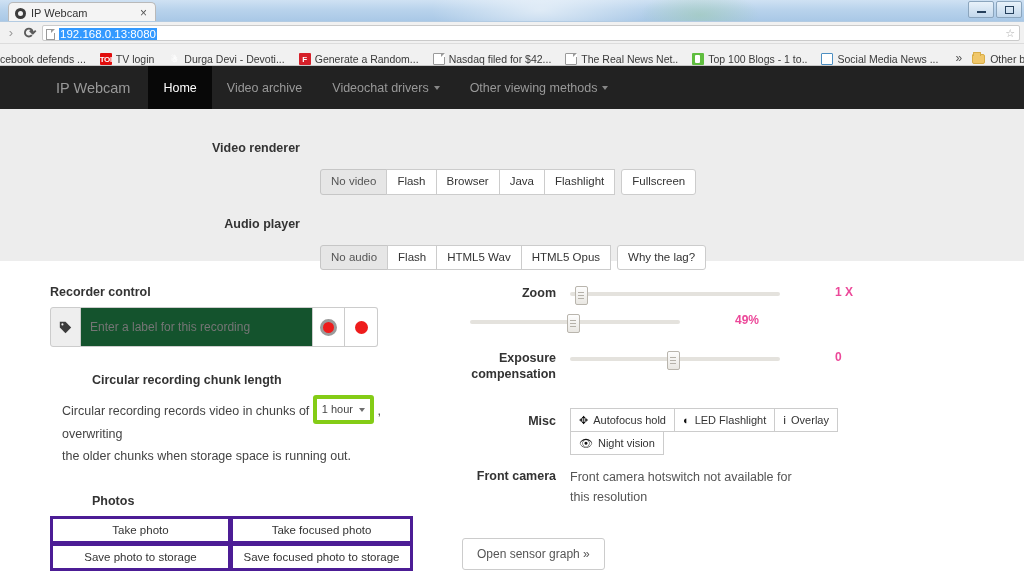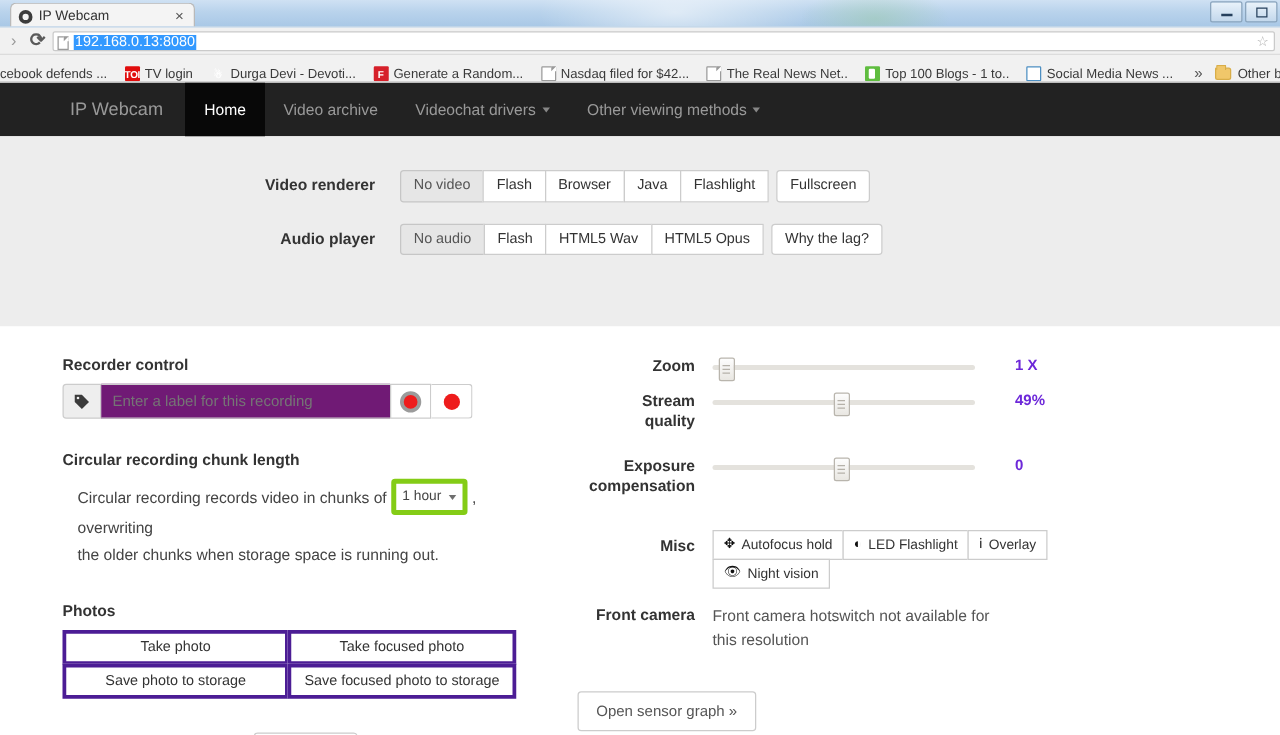--- a/index.html
+++ b/index.html
@@ -121,41 +121,42 @@
   .formrow{ display:flex; align-items:flex-start; margin-bottom:17px; }
   .formrow .lbl{
     width:320px; text-align:right; padding-right:20px; font-size:12.5px;
     font-weight:bold; color:#333; padding-top:5px;
   }
   .btngroup{ display:flex; }
   .btngroup .gbtn{
     border:1px solid #ccc; background:#fff; color:#333;
     font-size:11.5px; padding:4px 10px; margin-left:-1px; line-height:1.35;
     white-space:nowrap;
+    margin-top:33px;
   }
   .btngroup .gbtn:first-child{ margin-left:0; border-radius:3px 0 0 3px;}
   .btngroup .gbtn:last-child{ border-radius:0 3px 3px 0;}
   .btngroup .gbtn.sel{ background:#e6e6e6; color:#555; border-color:#c6c6c6;}
   .btngroup .gbtn.sep-last{ border-radius:3px; margin-left:6px; }
 
   .body-cols{ display:flex; padding-top:24px; }
   .col-left{ width:470px; padding-left:50px; }
   .col-right{ flex:1; }
 
   h4.sect{ font-size:12.5px; font-weight:bold; color:#333; margin:0 0 8px 0;}
-  h4.sect.mt{ margin-top:26px; }
+  h4.sect.mt{ margin-top:26px;margin-left:42px; }
 
   .input-group{ display:flex; align-items:stretch; width:328px; }
   .ig-addon{
     width:31px; border:1px solid #ccc; background:#eee; border-radius:3px 0 0 3px;
     display:flex;align-items:center;justify-content:center; font-size:11px; color:#444;
   }
   .ig-input{
     flex:1; border:1px solid #ccc; border-left:none; border-right:none;
-    font-size:12px; color:#999; padding:0 9px; outline:none; background:#701a75; height:28px;
+    font-size:12px; color:#999; padding:0 9px; outline:none; background:#14532d; height:40px;
     font-family:"Liberation Sans", sans-serif;
   }
   .ig-btn{
     width:33px; border:1px solid #ccc; background:#fff;
     display:flex;align-items:center;justify-content:center;
   }
   .ig-btn:last-child{ border-radius:0 3px 3px 0; border-left:none;}
   .rec-dot{ width:13px;height:13px;border-radius:50%;background:#ee1c1c;display:block;}
   .rec-ring{ width:17px;height:17px;border-radius:50%; background:#ee1c1c;
     border:3px solid #9b9b9b; box-sizing:border-box;}
@@ -190,21 +191,21 @@
     position:absolute; left:0; right:0; top:6px; height:4px;
     background:#e4e2dd; border-radius:2px;
   }
   .slider .knob{
     position:absolute; top:0; width:13px; height:19px; margin-left:-6px;
     background:linear-gradient(180deg,#fdfdfd,#e9e7e2);
     border:1px solid #b9b5ad; border-radius:2px;
     display:flex;flex-direction:column;justify-content:center;align-items:center;gap:2px;
   }
   .slider .knob span{ width:6px;height:1px;background:#b5b1a9; display:block;}
-  .sval{ margin-left:32px; font-size:12px; font-weight:bold; color:#6d28d9; width:40px;}
+  .sval{ margin-left:55px; font-size:12px; font-weight:bold; color:#ec4899; width:40px;}
 
   .misc-wrap{ width:250px; }
   .misc-line{ display:flex; margin-bottom:-1px; }
   .mbtn{
     border:1px solid #ccc; background:#fff; font-size:11px; color:#333;
     padding:5px 8px; margin-right:-1px; display:flex; align-items:center; gap:5px;
     white-space:nowrap;
   }
   .mico{ font-size:11px; color:#111; line-height:1;}
   .fc-text{ font-size:12.5px; color:#555; line-height:1.55; width:240px; }
@@ -382,21 +383,20 @@
           <div class="knob" style="left:5%;">
               <span></span>
               <span></span>
               <span></span>
             </div>
         </div>
         <div class="sval">1 X</div>
       </div>
 
       <div class="srow" style="margin-bottom:20px;">
-        <div class="slbl">Stream quality</div>
         <div class="slider">
           <div class="track"></div>
           <div class="knob" style="left:49%;">
               <span></span>
               <span></span>
               <span></span>
             </div>
         </div>
         <div class="sval">49%</div>
       </div>

